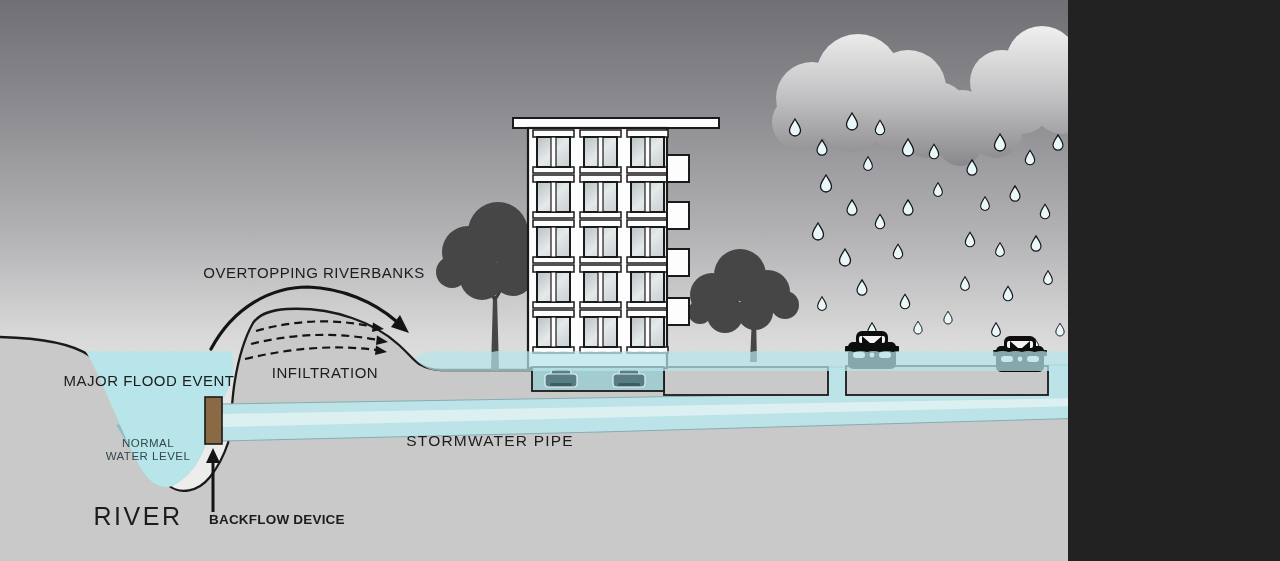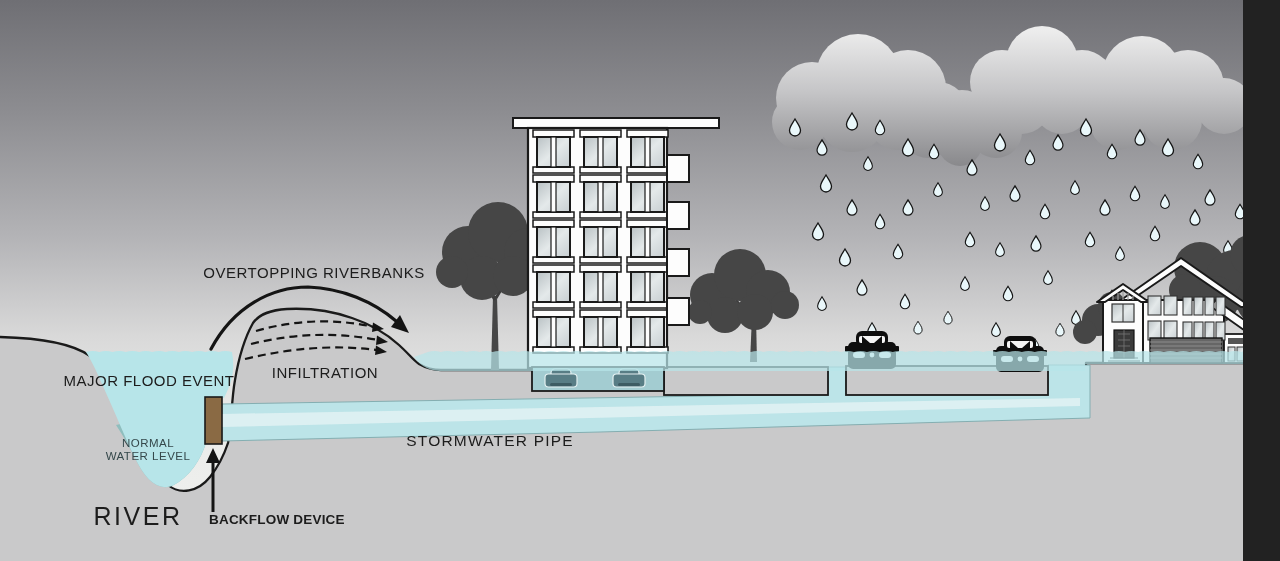--- a/index.html
+++ b/index.html
@@ -1,17 +1,17 @@
 <!DOCTYPE html>
 <html style="--c-sky-top: #6f6f74; --c-sky-bottom: #f1f2f0; --c-ground: #c9c9ca; --c-flood-water: #b7e5e9; --c-normal-water: #8fbebe; --c-pipe-water: #bce4e8; --c-backflow-device: #8a6a44; --c-tree: #464646; --c-car: #0d0d0d; --c-raindrop: #e9f7fa; --c-cloud-light: #ececec; --c-cloud-dark: #88888b; --c-outline: #1a1a1a;"><head>
 <meta charset="utf-8">
 <style>
   html,body{margin:0;padding:0;background:#222;}
   .stage{
-    position:relative;width:1243px;height:561px;overflow:hidden;
+    position:relative;width:1068px;height:561px;overflow:hidden;
     background:linear-gradient(to bottom,
       var(--c-sky-top,#6f6f74) 0%, #8d8d91 20%, #b3b3b6 42%,
       #d9d9d9 60%, #eaebe9 75%, var(--c-sky-bottom,#f1f2f0) 100%);
     font-family:"Liberation Sans","DejaVu Sans",sans-serif;
   }
   svg{position:absolute;left:0;top:0;display:block;}
   .ground{fill:var(--c-ground,#c9c9ca);}
   .pipe{fill:var(--c-pipe-water,#bce4e8);}
   .flood{fill:var(--c-flood-water,#b7e5e9);}
   .normalw{fill:var(--c-normal-water,#8fbebe);}

